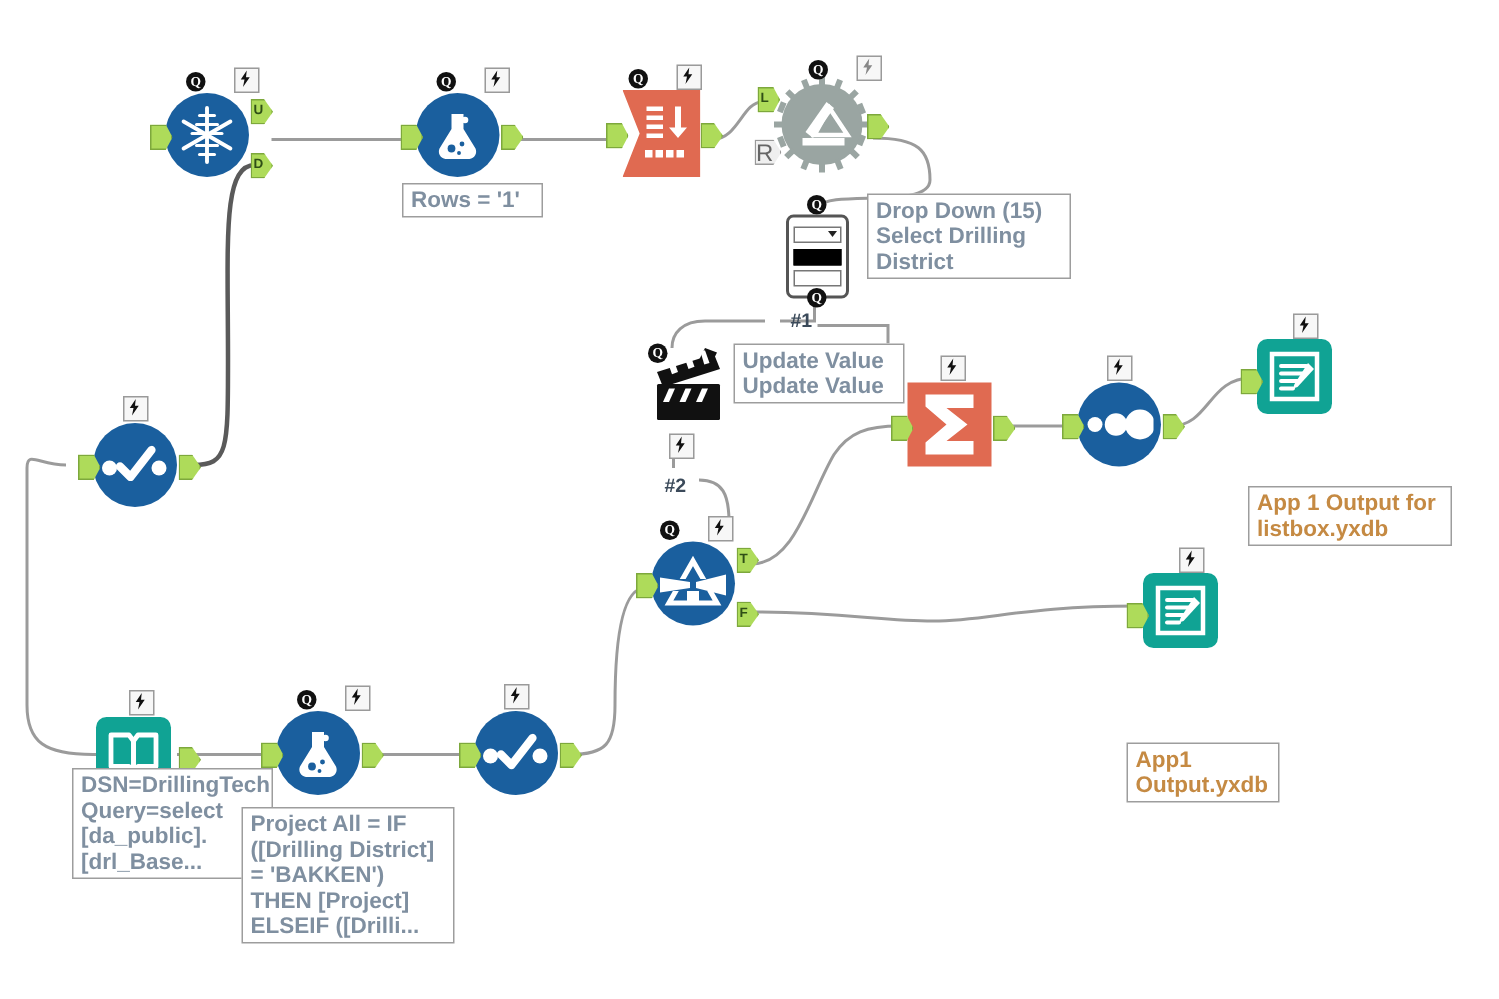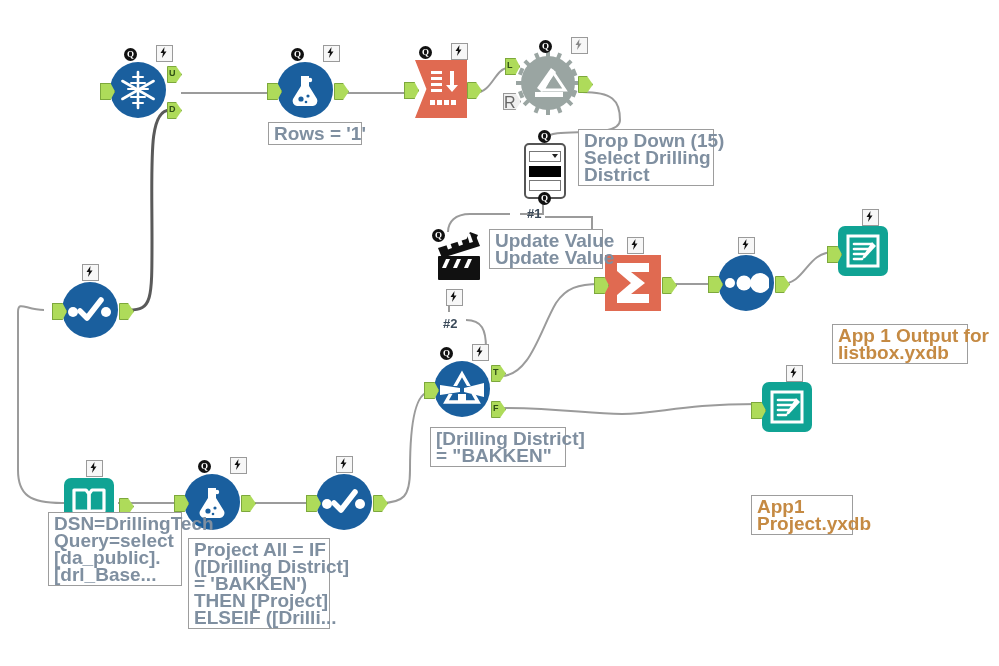--- a/index.html
+++ b/index.html
@@ -27,21 +27,21 @@
 
   
   .badge{position:absolute;width:15px;height:15px;background:#f7f7f7;border:1px solid #9a9a9a;}
   .badge svg{display:block;}
   
   .qdot{position:absolute;width:13px;height:13px;border-radius:50%;background:#111;color:#fff;font-size:9px;font-weight:bold;
         display:flex;align-items:center;justify-content:center;line-height:1;font-family:"Liberation Serif",serif;}
 
   
   .ann{position:absolute;border:1px solid #9d9d9d;background:#fff;color:#7f8fa0;
-       font-size:19px;line-height:17px;font-weight:bold;padding:2px 5px;white-space:pre;}
+       font-size:15px;line-height:17px;font-weight:bold;padding:2px 5px;white-space:pre;}
   .ann.orange{color:#c58a43;margin-top:40px;}
   .ann.blue{color:#7f8fa0;}
 
   
   .ddwidget{position:absolute;width:38px;height:46px;border:2px solid #555;border-radius:5px;background:#fff;
             display:flex;flex-direction:column;justify-content:space-evenly;align-items:center;padding:3px 0;}
   .ddwidget .row{width:30px;height:9px;border:1px solid #777;background:#fff;position:relative;}
   .ddwidget .row.sel{background:#000;border-color:#000;}
   .ddwidget .row .caret{position:absolute;right:2px;top:2px;width:0;height:0;border-left:3.5px solid transparent;border-right:3.5px solid transparent;border-top:4px solid #222;}
 
@@ -452,29 +452,27 @@
   </div>
 
   <div class="ann blue" style="left:268px;top:122px;width:82px;">Rows = '1'</div>
   <div class="ann blue" style="left:578px;top:129px;width:124px;">Drop Down (15)
 Select Drilling
 District</div>
   <div class="ann blue" style="left:489px;top:229px;width:102px;">Update Value
 Update Value</div>
   <div class="ann orange" style="left:832px;top:284px;width:124px;">App 1 Output for
 listbox.yxdb</div>
-  <div class="ann blue" style="left:430px;top:427px;width:124px;">[Drilling District]
-= "BAKKEN"</div>
   <div class="ann orange" style="left:751px;top:455px;width:90px;">App1
-Project.yxdb</div>
+Output.yxdb</div>
   <div class="ann blue" style="left:48px;top:512px;width:122px;">DSN=DrillingTech
 Query=select
 [da_public].
 [drl_Base...</div>
-  <div class="ann blue" style="left:188px;top:538px;width:130px;">Project All = IF
+  <div class="ann blue" style="left:161px;top:538px;width:130px;">Project All = IF
 ([Drilling District]
 = 'BAKKEN')
 THEN [Project]
 ELSEIF ([Drilli...</div>
 
   <div class="hashlbl" style="left:527px;top:206px;">#1</div>
   <div class="hashlbl" style="left:443px;top:316px;">#2</div>
 
 </div>
 

